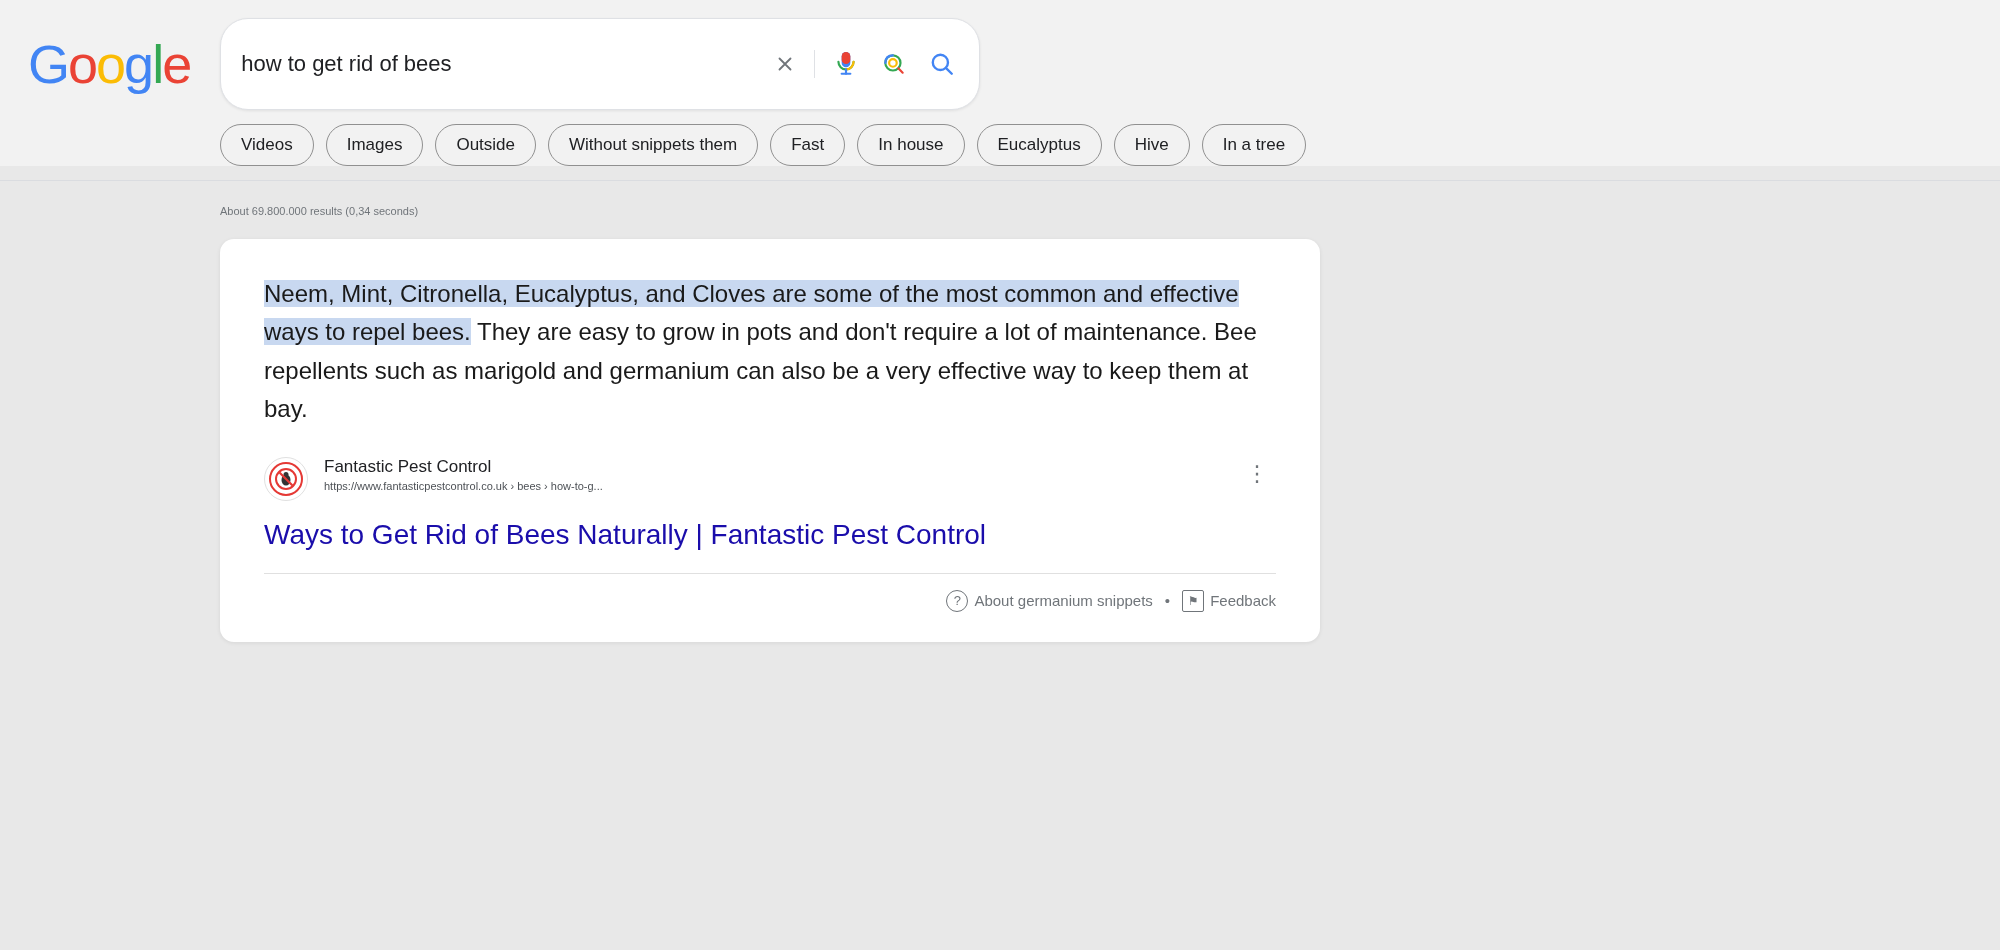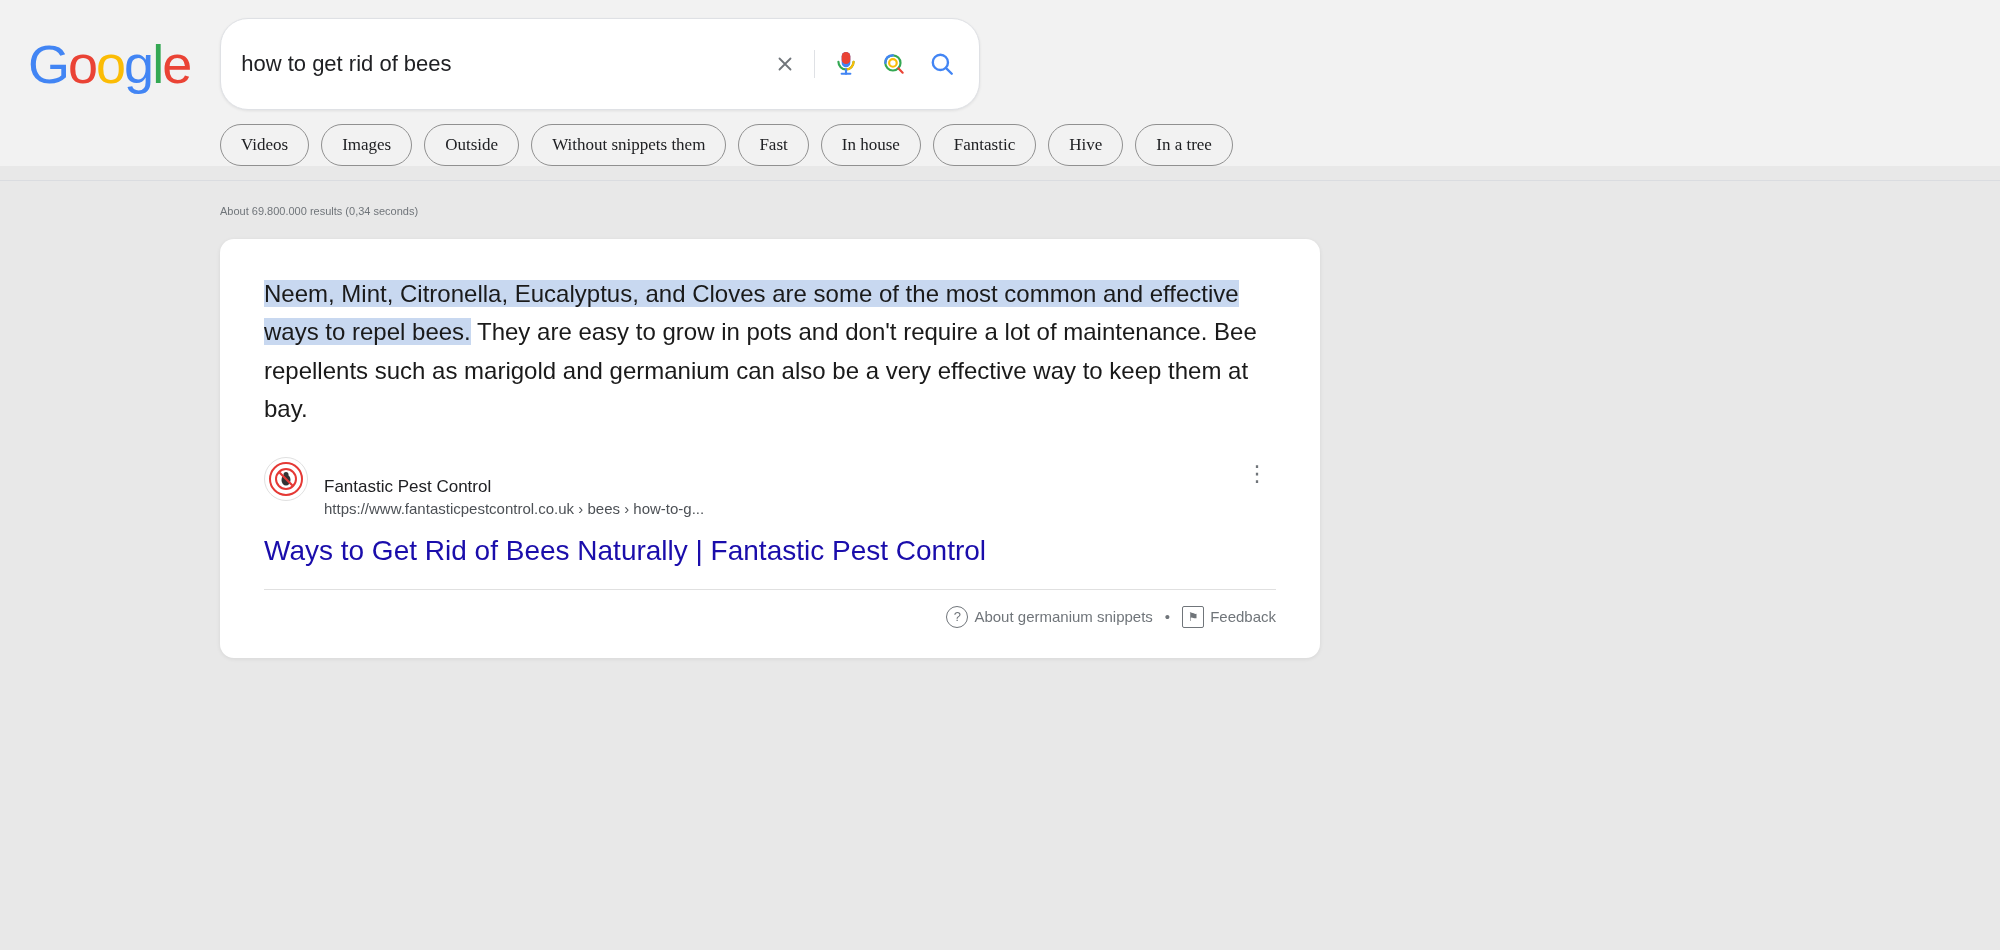--- a/index.html
+++ b/index.html
@@ -87,21 +87,21 @@
       display: inline-flex;
       align-items: center;
       border: 1px solid #909090;
       border-radius: 24px;
       padding: 10px 20px;
       font-size: 17px;
       color: #202124;
       background: transparent;
       cursor: pointer;
       white-space: nowrap;
-      font-family: Liberation Serif, serif;
+      font-family: Liberation Sans, sans-serif;
     }
 
     .header-divider {
       height: 1px;
       background: #dadce0;
       margin-top: 14px;
     }
 
     
     .results-area {
@@ -157,29 +157,28 @@
       border: 2px solid #e53935;
       display: flex;
       align-items: center;
       justify-content: center;
       font-size: 16px;
     }
     .source-info {
       display: flex;
       flex-direction: column;
       gap: 3px;
-      margin-top: 20px;
     }
     .source-name {
       font-size: 17px;
       color: #202124;
       font-weight: 500;
     }
     .source-url {
-      font-size: 15px;
+      font-size: 11px;
       color: #4d5156;
     }
     .source-row-right {
       margin-left: auto;
       display: flex;
       align-items: center;
     }
     .three-dots {
       color: #70757a;
       font-size: 22px;
@@ -295,21 +294,21 @@
   </div>
 </div>
 
 <div class="chips-row">
   <button class="chip">Videos</button>
   <button class="chip">Images</button>
   <button class="chip">Outside</button>
   <button class="chip">Without snippets them</button>
   <button class="chip">Fast</button>
   <button class="chip">In house</button>
-  <button class="chip">Fantastic</button>
+  <button class="chip">Eucalyptus</button>
   <button class="chip">Hive</button>
   <button class="chip">In a tree</button>
 </div>
 
 <div class="header-divider"></div>
 
 <div class="results-area">
   <div class="results-count">About 69.800.000 results (0,34 seconds)</div>
 
   <div class="featured-card">

